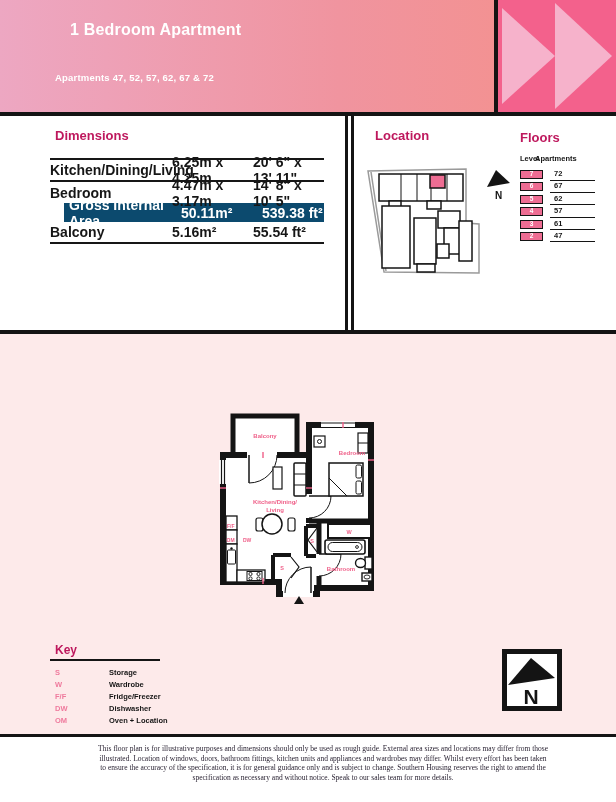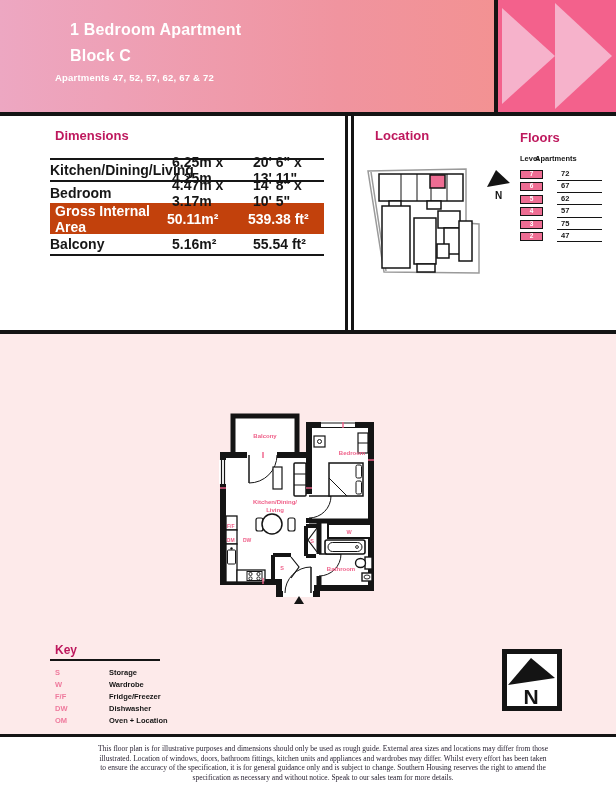--- a/index.html
+++ b/index.html
@@ -31,34 +31,34 @@
   .sec-heading { font-size:13px; font-weight:bold; color:#be185d; }
 
   
   .dim-table { left:50px; top:158px; width:274px; border-top:2px solid #161616; border-bottom:2px solid #161616; }
   .dim-row { display:flex; align-items:center; font-size:14px; font-weight:bold; }
   .dim-row .c1 { width:122px; }
   .dim-row .c2 { width:81px; }
   .dim-row .c3 { flex:1; }
   .dim-row.r0 { height:22px; border-bottom:2px solid #161616; }
   .dim-row.r1 { height:21px; }
-  .dim-row.r2 { height:31px; background:#c2410c; color:#fff; }
+  .dim-row.r2 { height:19px; background:#0c4a6e; color:#fff;margin-left:14px; }
   .dim-row.r2 .c1 { padding-left:5px; width:117px; }
   .dim-row.r3 { height:20px; }
 
   
   .floors-cols { left:520px; top:154px; display:flex; font-size:7.5px; font-weight:bold; }
   .floors-cols .fc1 { width:15px; }
   .floors-rows { left:520px; top:170px; }
   .floor-row { display:flex; align-items:flex-start; height:12.4px; }
   .level-box {
     width:23px; height:9px; background:#ee6d93; border:1.5px solid #141414;
     color:#fff; font-size:6.5px; font-weight:bold; text-align:center; line-height:6px;
   }
-  .apt { margin-left:14px; width:45px; border-bottom:1.5px solid #141414;
+  .apt { margin-left:7px; width:45px; border-bottom:1.5px solid #141414;
          font-size:7.5px; font-weight:bold; padding:0 0 1px 4px; line-height:8.5px; }
 
   
   .plan-section { left:0; top:334px; width:616px; height:400px; background:#fdeaea; }
 
   
   .key-rule { left:50px; top:659px; width:110px; height:2px; background:#141414; }
   .key-items { left:55px; top:666px; }
   .key-item { display:flex; align-items:center; height:12px; font-size:7.5px; font-weight:bold; }
   .key-abbr { width:30px; color:#ef7a9d; }
@@ -73,21 +73,20 @@
   }
 
   svg text { font-family:"Liberation Sans", sans-serif; font-weight:bold; }
 </style>
 </head>
 <body>
 
 <div class="abs header">
   <div class="abs h-title">
     <div>1 Bedroom Apartment</div>
-    <div>Block C</div>
   </div>
   <div class="abs h-sub">Apartments 47, 52, 57, 62, 67 &amp; 72</div>
 </div>
 <div class="abs chevron-block">
   <svg width="118" height="112" viewBox="0 0 118 112">
     <polygon points="4,8 4,104 57,56" fill="#f6b2cb"></polygon>
     <polygon points="57,3 57,109 114,56" fill="#f6b2cb"></polygon>
   </svg>
 </div>
 <div class="abs header-rule"></div>
@@ -167,21 +166,21 @@
   <div class="floor-row">
     <div class="level-box">5</div>
     <div class="apt">62</div>
   </div>
   <div class="floor-row">
     <div class="level-box">4</div>
     <div class="apt">57</div>
   </div>
   <div class="floor-row">
     <div class="level-box">3</div>
-    <div class="apt">75</div>
+    <div class="apt">61</div>
   </div>
   <div class="floor-row">
     <div class="level-box">2</div>
     <div class="apt">47</div>
   </div>
 </div>
 
 <div class="abs plan-section"></div>
 
 <svg class="abs" style="left:219px;top:404px;" width="160" height="202" viewBox="0 0 160 202">

